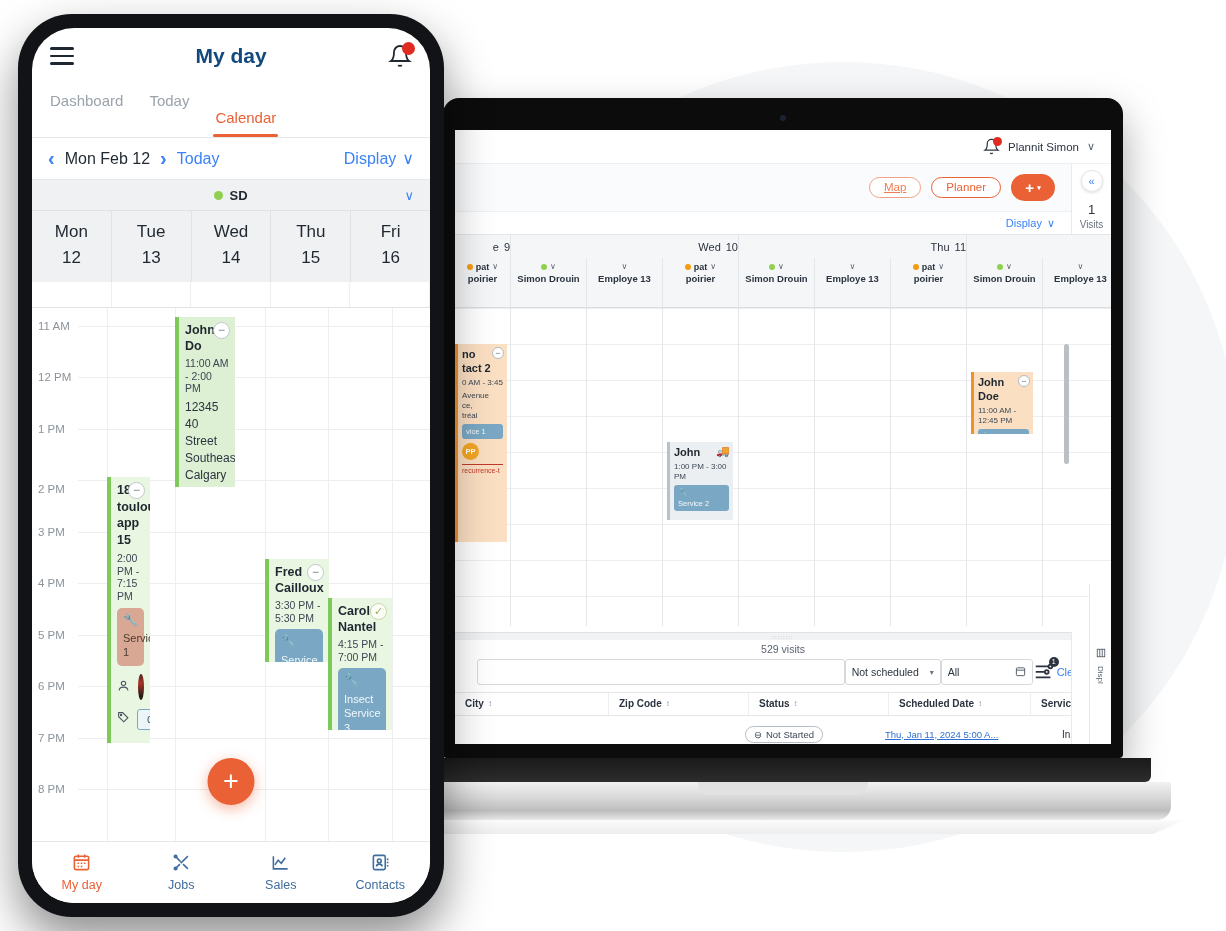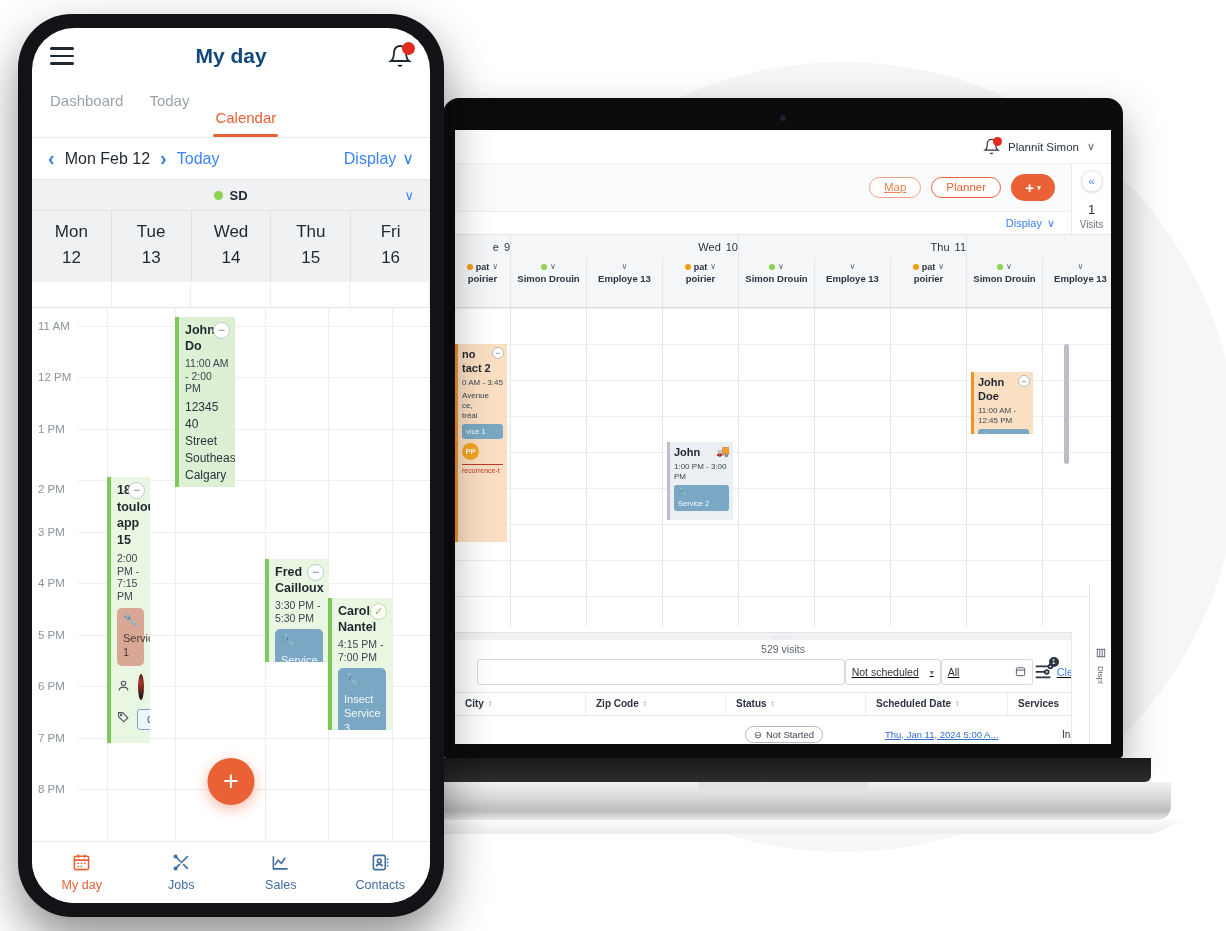--- a/index.html
+++ b/index.html
@@ -155,21 +155,21 @@
   }
   .lap-hsplit{
     height:8px; background:#f1f2f4; border-top:1px solid #e0e3e6;
     display:flex;align-items:center;justify-content:center;
   }
   .grip{ font-size:6px;color:#9aa2aa;letter-spacing:1px; }
 
   
   .lap-table{ background:#fff; }
   .tbl-count{ text-align:center; font-size:10.5px; color:#5a6472; padding:3px 0 4px; }
-  .tbl-filters{ display:flex; align-items:center; gap:0; padding:0 14px 7px 22px;text-decoration:underline; }
+  .tbl-filters{ display:flex; align-items:center; gap:0; padding:0 14px 7px 22px; }
   .f-search{ flex:1 1 auto; height:26px; border:1px solid #d5d9dd; border-radius:3px; background:#fff; }
   .f-sel{
     width:96px;height:26px;border:1px solid #d5d9dd;border-radius:3px;background:#fff;
     display:flex;align-items:center;justify-content:space-between;padding:0 6px;font-size:10.5px;color:#2b3440;
   }
   .f-date{
     width:92px;height:26px;border:1px solid #d5d9dd;border-radius:3px;background:#fff;
     display:flex;align-items:center;justify-content:space-between;padding:0 6px;font-size:10.5px;color:#2b3440;
   }
   .f-adv{ position:relative; width:24px; height:24px; }
@@ -571,21 +571,21 @@
                 <path d="M3 7h14M3 13h10M3 19h16"></path>
                 <circle cx="19" cy="7" r="2"></circle>
                 <circle cx="15" cy="13" r="2"></circle>
               </svg>
             <span class="nbadge">1</span>
           </div>
           <span class="lnk">Clear all</span>
         </div>
 
         <div class="thead">
-          <div class="th" style="width:131px">
+          <div class="th" style="width:154px">
             <span>City</span>
               <span class="sorter">↕</span>
           </div>
           <div class="th" style="width:140px">
             <span>Zip Code</span>
               <span class="sorter">↕</span>
           </div>
           <div class="th" style="width:140px">
             <span>Status</span>
               <span class="sorter">↕</span>

